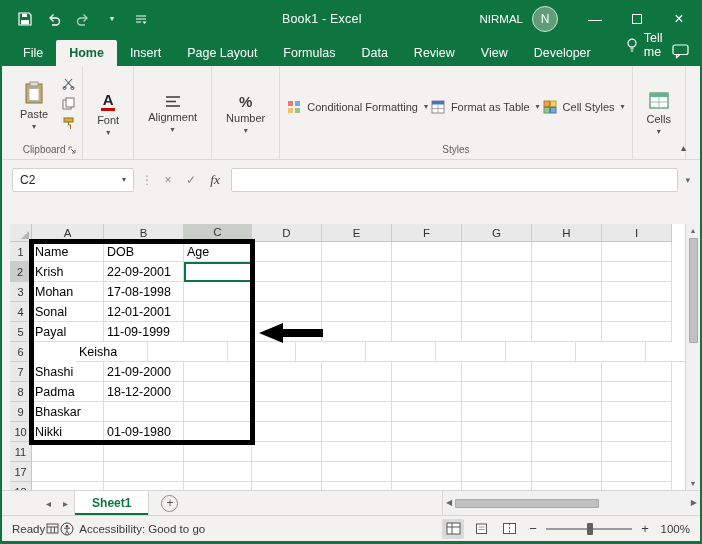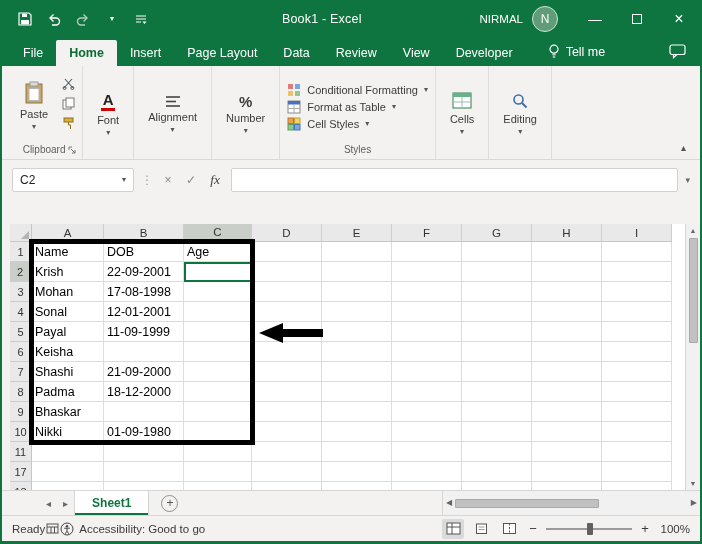--- a/index.html
+++ b/index.html
@@ -39,21 +39,21 @@
   .bigbtn .lbl{font-size:11px;color:#3b3b3b;white-space:nowrap}
   .chev{font-size:8px;color:#555;line-height:1}
   .collapsed{justify-content:center}
   .collapsed .bigbtn{flex:1}
   .smallcol{display:flex;flex-direction:column;gap:6px;padding-top:7px}
   .sicon{width:17px;height:14px;display:flex;align-items:center;justify-content:center;cursor:pointer}
   .fonticon{display:flex;flex-direction:column;align-items:center;line-height:1}
   .fonticon .a{font-size:15px;font-weight:700;color:#222}
   .fonticon .bar{width:14px;height:3px;background:#c00;margin-top:1px}
   .pcticon{font-size:15px;font-weight:700;color:#3b3b3b;line-height:1}
-  .styles-body{display:flex;flex-direction:column;justify-content:center;gap:3px;flex:1;padding:2px 2px 0}
+  .styles-body{display:flex;flex-direction:row;justify-content:center;gap:3px;flex:1;padding:2px 2px 0}
   .stylerow{display:flex;align-items:center;gap:6px;font-size:11px;color:#3b3b3b;cursor:pointer;white-space:nowrap}
   .ribbon-collapse{position:absolute;right:14px;bottom:6px;color:#555;font-size:10px;cursor:pointer}
 
   
   .formulabar{height:40px;display:flex;align-items:center;background:#f3f2f1;padding:0 10px;gap:7px;flex:0 0 auto}
   .namebox{width:122px;height:24px;background:#fff;border:1px solid #d1d1d1;border-radius:2px;display:flex;align-items:center;
     justify-content:space-between;font-size:12px;color:#222;padding:0 7px;cursor:text}
   .dots{color:#9a9a9a;font-size:12px}
   .fb-btn{color:#8a8a8a;font-size:12px;width:16px;text-align:center;cursor:pointer}
   .fb-fx{font-style:italic;font-family:"Liberation Serif",serif;color:#444;font-size:13.5px;width:18px;text-align:center;cursor:pointer}
@@ -161,20 +161,21 @@
         </span>
       <span class="winctl" style="font-size:16px">×</span>
     </div>
   </div>
 
   <div class="tabrow">
     <span class="tab">File</span>
     <span class="tab active">Home</span>
     <span class="tab">Insert</span>
     <span class="tab">Page Layout</span>
+    <span class="tab">Formulas</span>
     <span class="tab">Data</span>
     <span class="tab">Review</span>
     <span class="tab">View</span>
     <span class="tab">Developer</span>
     <span class="tellme">
       <span>
           <svg width="12" height="15" viewBox="0 0 12 15">
             <circle cx="6" cy="5.2" r="4" fill="none" stroke="#fff" stroke-width="1.2"></circle>
             <line x1="4.4" y1="10.8" x2="7.6" y2="10.8" stroke="#fff" stroke-width="1.1"></line>
             <line x1="4.8" y1="13" x2="7.2" y2="13" stroke="#fff" stroke-width="1.1"></line>
@@ -429,21 +430,21 @@
             <div class="g-cell" style="width: 68px;"></div>
             <div class="g-cell" style="width: 70px;"></div>
             <div class="g-cell" style="width: 70px;"></div>
             <div class="g-cell" style="width: 70px;"></div>
             <div class="g-cell" style="width: 70px;"></div>
             <div class="g-cell" style="width: 70px;"></div>
             <div class="g-cell" style="width: 70px;"></div>
           </div>
           <div class="g-row">
             <div class="g-rowh">6</div>
-            <div class="g-cell" style="width: 72px;">Keisha</div>
+            <div class="g-cell" style="width: 72px; margin-left: 44px;">Keisha</div>
             <div class="g-cell" style="width: 80px;"></div>
             <div class="g-cell" style="width: 68px;"></div>
             <div class="g-cell" style="width: 70px;"></div>
             <div class="g-cell" style="width: 70px;"></div>
             <div class="g-cell" style="width: 70px;"></div>
             <div class="g-cell" style="width: 70px;"></div>
             <div class="g-cell" style="width: 70px;"></div>
             <div class="g-cell" style="width: 70px;"></div>
           </div>
           <div class="g-row">

